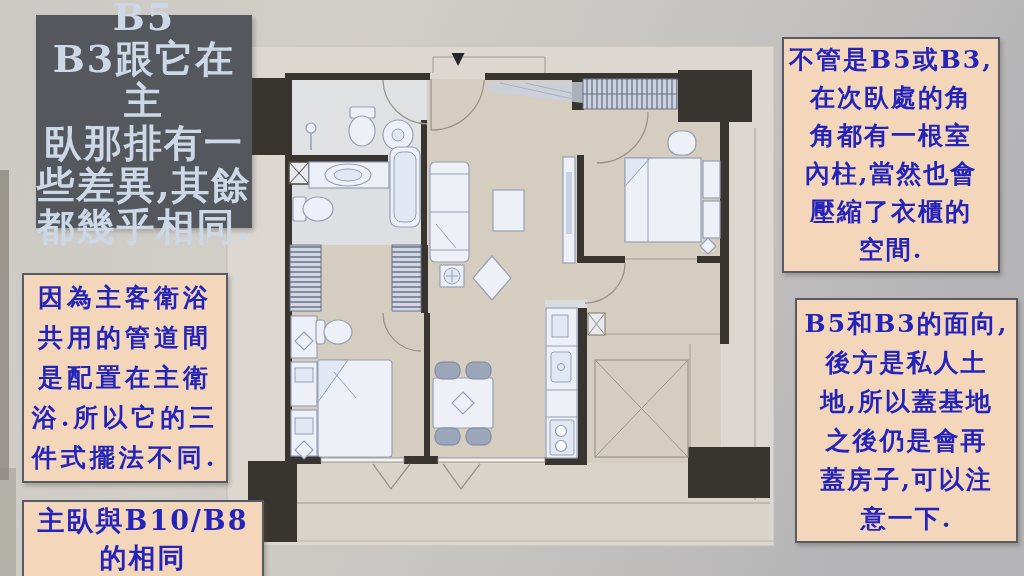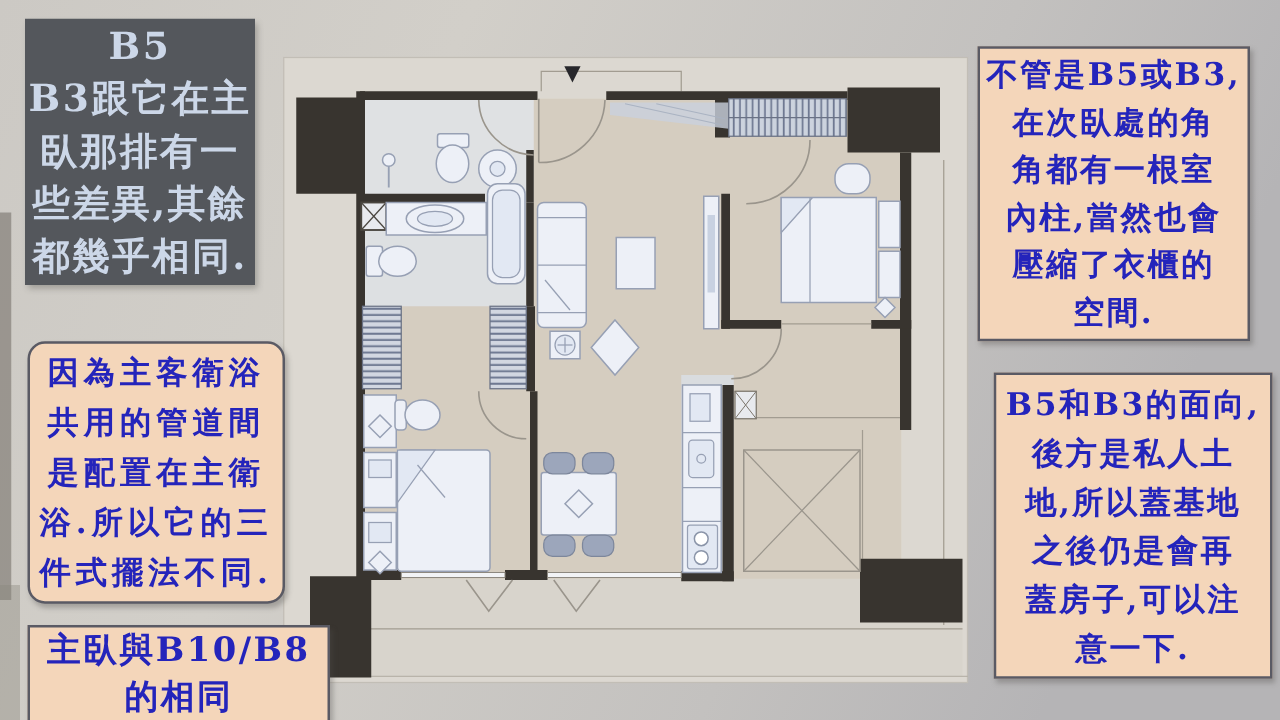--- a/index.html
+++ b/index.html
@@ -14,22 +14,22 @@
   *{margin:0;padding:0;box-sizing:border-box;}
   html,body{width:1024px;height:576px;overflow:hidden;}
   body{position:relative;background:var(--color-photo-bg);font-family:"DejaVu Serif","Liberation Serif",serif;}
   #photo{position:absolute;inset:0;z-index:1;}
   .note{position:absolute;z-index:2;display:flex;flex-direction:column;justify-content:center;
         text-align:center;white-space:pre-line;font-weight:bold;}
   .note.peach{background:var(--color-note-bg);border:2px solid var(--color-note-border);
         color:var(--color-note-text);box-shadow:2px 3px 4px rgba(80,78,74,.35);margin-top:20px;}
   .note.dark{background:var(--color-dark-note-bg);color:var(--color-dark-note-text);
         box-shadow:2px 3px 5px rgba(70,68,64,.35);}
-  #note-top-left{left:20px;top:15px;width:184px;height:213px;font-size:30px;line-height:42px;letter-spacing:2px;}
-  #note-mid-left{left:22px;top:253px;width:206px;height:210px;font-size:25px;line-height:40px;letter-spacing:4px;border-radius:14px;}
+  #note-top-left{left:36px;top:15px;width:216px;height:213px;font-size:38px;line-height:42px;letter-spacing:2px;}
+  #note-mid-left{left:22px;top:253px;width:206px;height:210px;font-size:25px;line-height:40px;letter-spacing:4px;}
   #note-bottom-left{left:22px;top:480px;width:242px;height:78px;font-size:27px;line-height:37px;letter-spacing:2px;}
   #note-top-right{left:782px;top:17px;width:218px;height:236px;font-size:25px;line-height:38px;letter-spacing:2px;}
   #note-bottom-right{left:795px;top:278px;width:223px;height:245px;font-size:25px;line-height:39px;letter-spacing:2px;}
   
   .wall{fill:var(--color-wall);}
   .fix{fill:#edf0f7;stroke:#97a0b4;stroke-width:1.2;}
   .fix2{fill:#e2e8f3;stroke:#97a0b4;stroke-width:1;}
   .thin{stroke:#a29c91;stroke-width:1;fill:none;}
   .door{stroke:#9a958c;stroke-width:1.3;fill:none;}
   .dark-chair{fill:#9ca6bb;stroke:#7d879c;stroke-width:1;}

